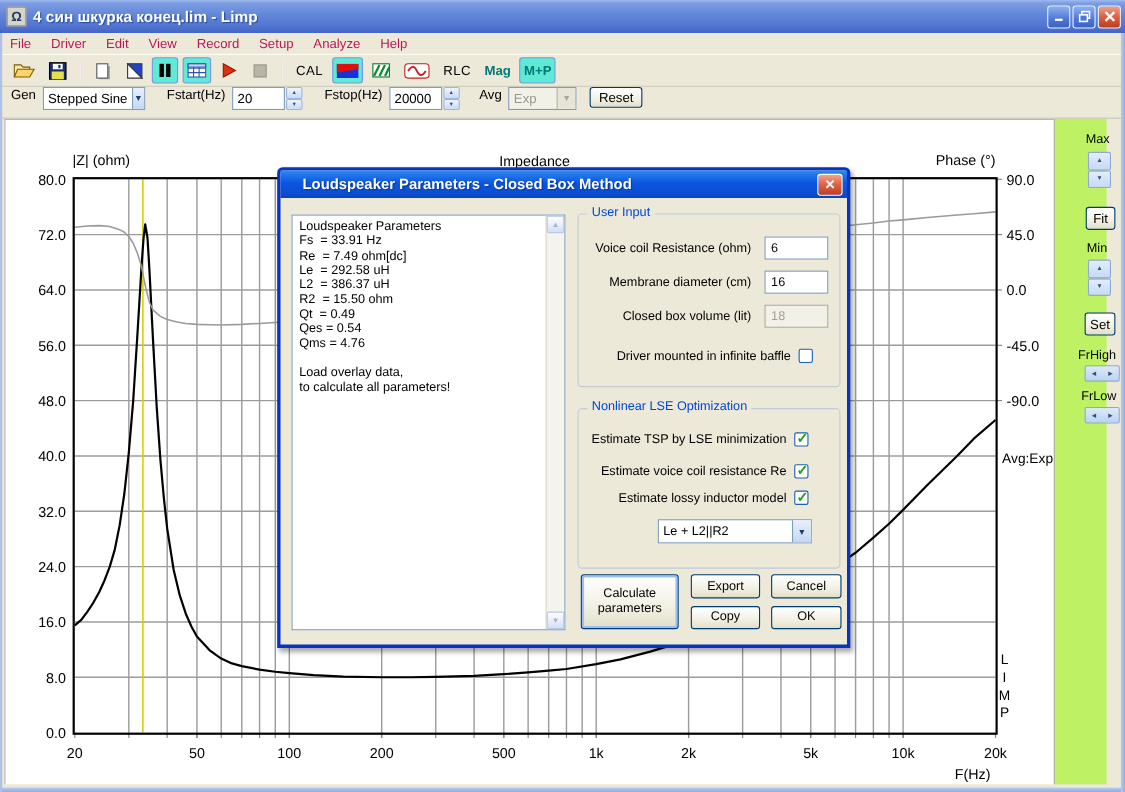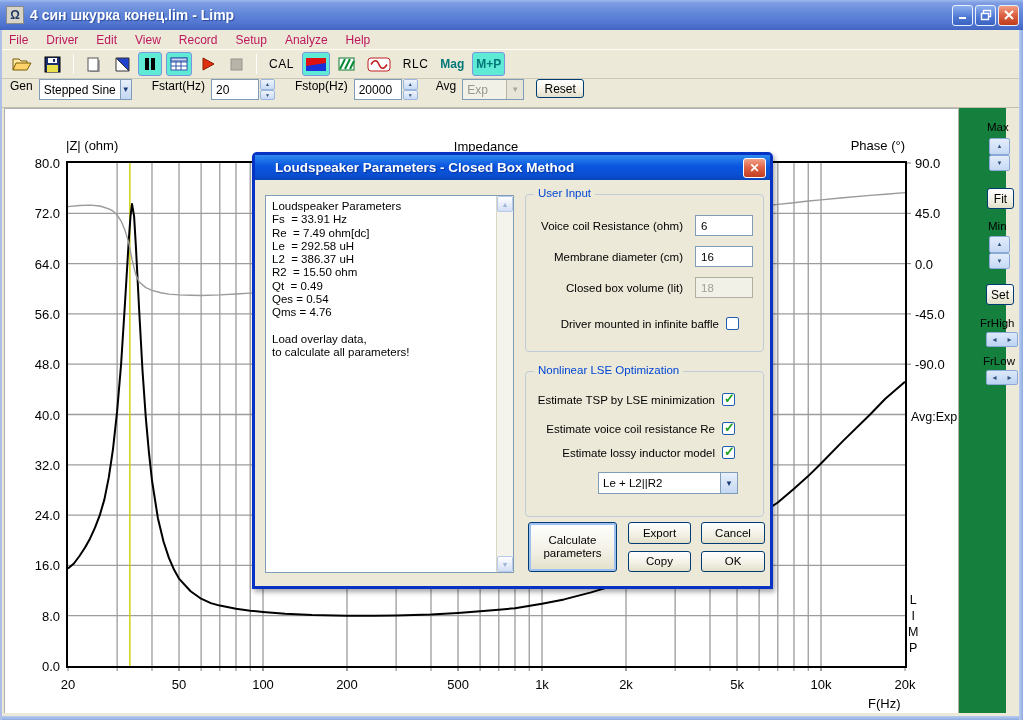--- a/index.html
+++ b/index.html
@@ -53,21 +53,21 @@
   
   .client{position:absolute;left:0;top:108px;width:1023px;height:612px;background:#ece9d8;}
   .mainwhite{position:absolute;left:4px;top:108px;width:954px;height:605px;background:#fff;z-index:1;
     border-top:1px solid #aeb0b4;border-left:1px solid #aeb0b4;}
   #chart{position:absolute;left:0;top:0;width:1023px;height:720px;z-index:2;pointer-events:none;}
   #chart text{font-family:"Liberation Sans",sans-serif;font-size:13px;fill:#000;}
   .chartlabel{position:absolute;z-index:3;font-size:13px;color:#000;white-space:nowrap;}
   .watermark{position:absolute;left:908px;top:592px;z-index:3;font-size:12.5px;line-height:16px;color:#000;text-align:center;}
   .status{position:absolute;left:70px;top:693px;z-index:3;font-size:12.5px;color:#000;}
   
-  .rpanel{position:absolute;left:958px;top:108px;width:48px;height:605px;background:#15803d;z-index:5;
+  .rpanel{position:absolute;left:958px;top:108px;width:48px;height:605px;background:#bef264;z-index:5;
     border-left:1px solid #b5b2a5;font-size:11.5px;}
   .rpanel .lbl{position:absolute;white-space:nowrap;}
   .vspin{position:absolute;width:21px;height:33px;display:flex;flex-direction:column;border-radius:2px;}
   .vspin div{flex:1;border:1px solid #8ca8d8;background:linear-gradient(180deg,#e3edfb,#c6d9f4);
     font-size:6px;color:#30507e;display:flex;align-items:center;justify-content:center;border-radius:2px;}
   .hspin{position:absolute;width:32px;height:15px;display:flex;border:1px solid #8ca8d8;border-radius:2px;
     background:linear-gradient(180deg,#dde9fa,#bcd3f2);}
   .hspin div{flex:1;font-size:8px;color:#30507e;display:flex;align-items:center;justify-content:center;}
   .smallbtn{position:absolute;height:21px;padding:0 2px;}
   

